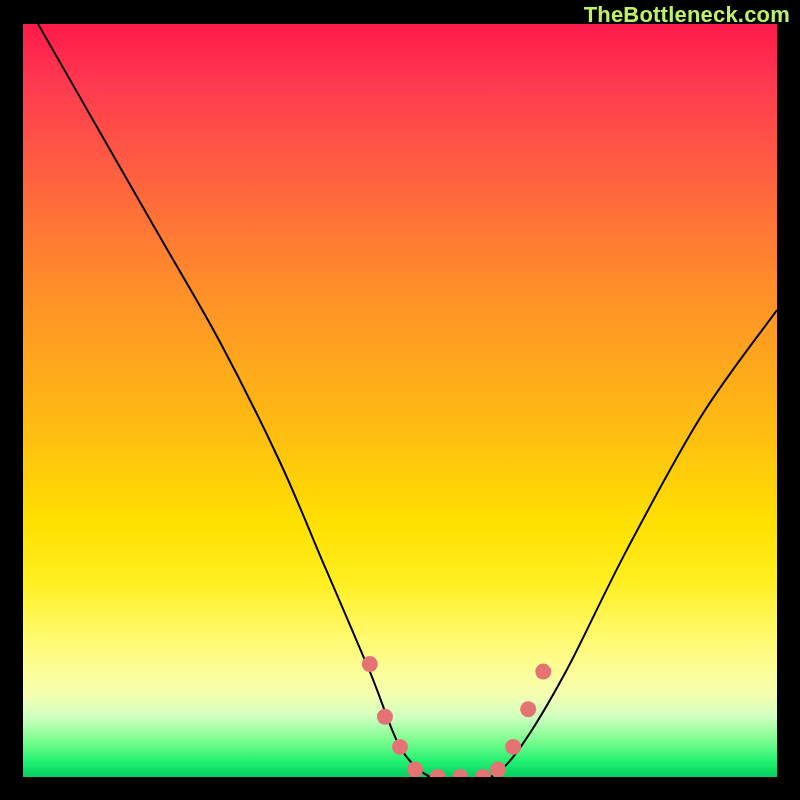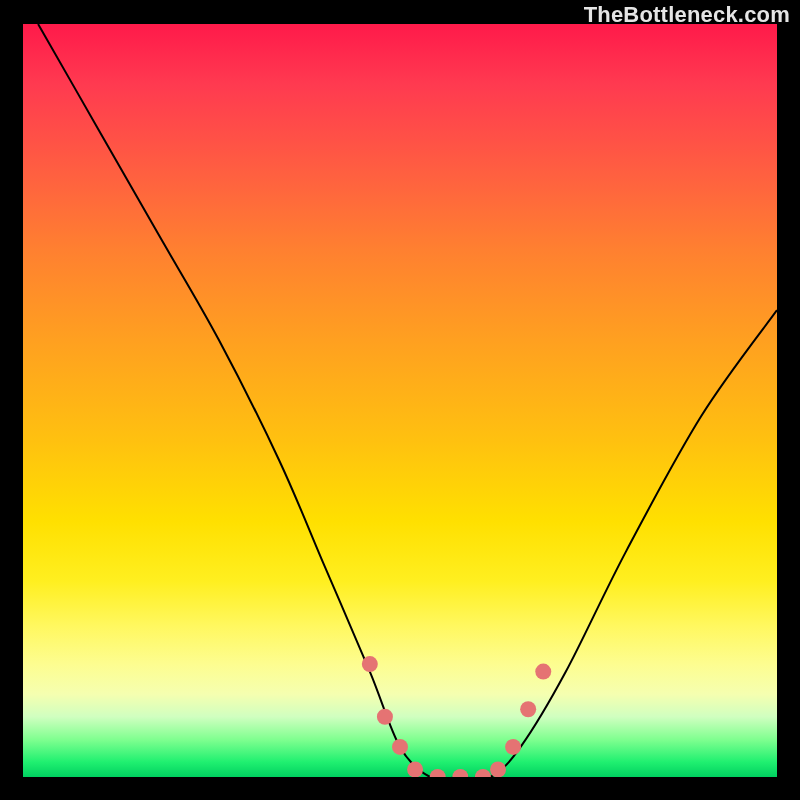--- a/index.html
+++ b/index.html
@@ -42,21 +42,21 @@
       #00d060 100%
     );
   }
   .watermark {
     position: absolute;
     top: 2px;
     right: 10px;
     font-family: Arial, Helvetica, sans-serif;
     font-size: 22px;
     font-weight: 600;
-    color: #e5e5e5;
+    color: #bef264;
     letter-spacing: 0.2px;
   }
   svg.curve {
     position: absolute;
     left: 0;
     top: 0;
     width: 754px;
     height: 753px;
   }
 </style>

